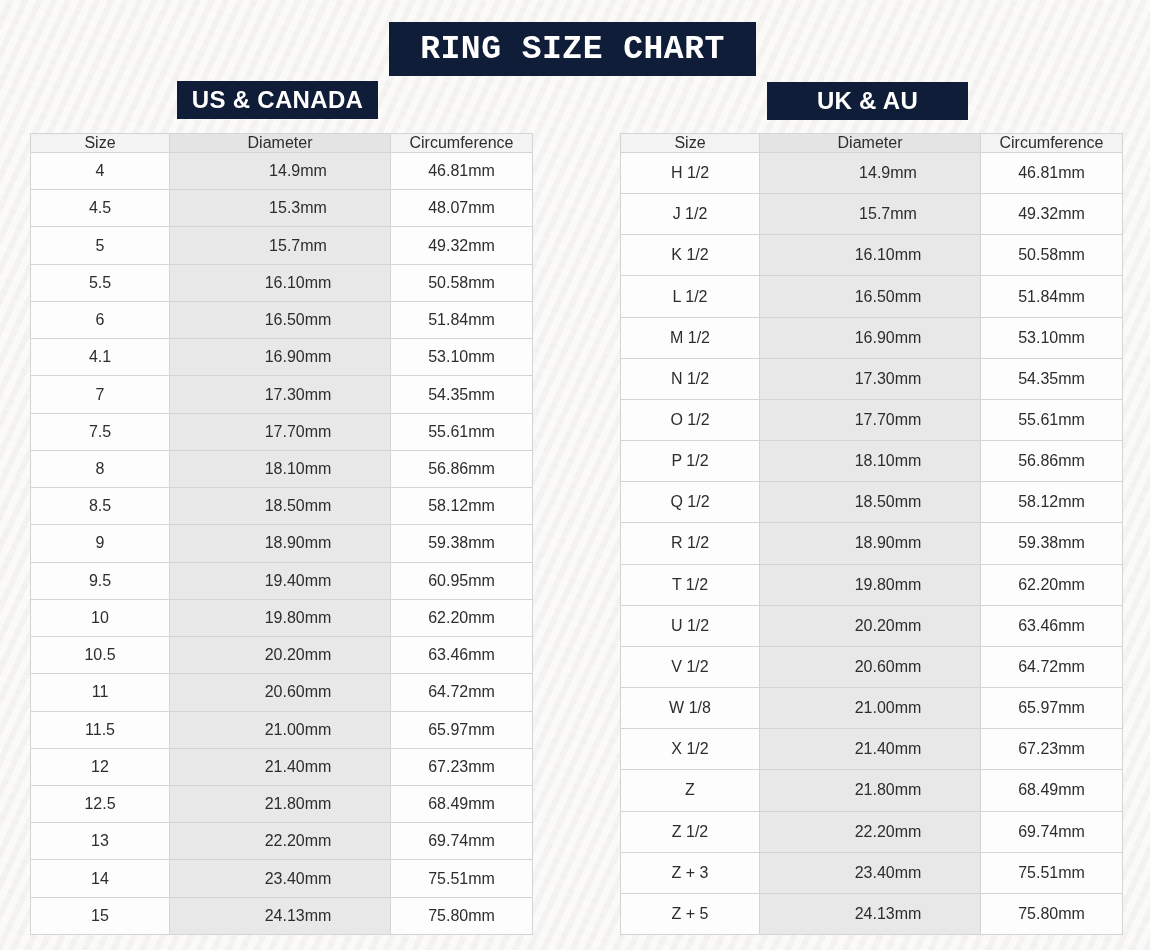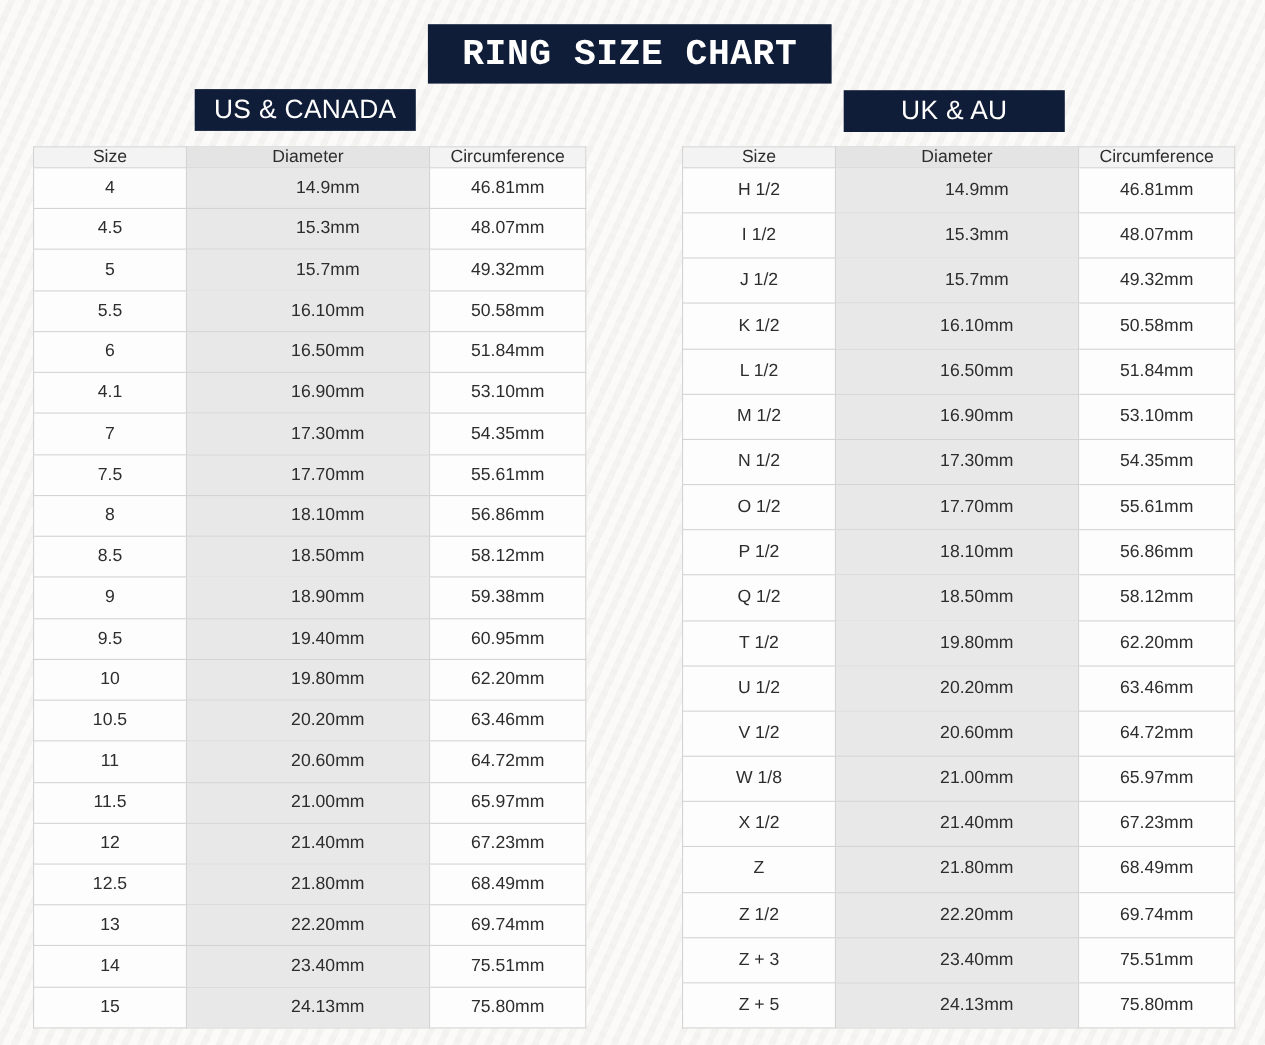--- a/index.html
+++ b/index.html
@@ -26,21 +26,21 @@
   .title-bar{
     position:absolute;left:389px;top:22px;width:367px;height:54px;
     background:var(--navy);color:var(--title-text);
     display:flex;align-items:center;justify-content:center;
     font-size:33px;font-weight:600;letter-spacing:0.5px;white-space:nowrap;font-family:Liberation Mono, monospace;
   }
   .region-bar{
     position:absolute;width:201px;height:38px;
     background:var(--navy);color:var(--title-text);
     display:flex;align-items:center;justify-content:center;
-    font-size:24px;font-weight:400;letter-spacing:0.3px;white-space:nowrap;
+    font-size:24px;font-weight:700;letter-spacing:0.3px;white-space:nowrap;
   }
   .region-left{left:177px;top:81px;}
   .region-right{left:767px;top:82px;}
   .table-wrap{position:absolute;top:133px;width:499px;}
   .table-left{left:30px;}
   .table-right{left:620px;}
   table.ring-table{
     width:499px;height:802px;border-collapse:collapse;table-layout:fixed;
     background:var(--row-bg);
   }
@@ -194,25 +194,20 @@
         <th class="col-circ">Circumference</th>
       </tr>
     </thead>
     <tbody>
         <tr>
           <td class="col-size">H 1/2</td>
           <td class="col-diameter">14.9mm</td>
           <td class="col-circ">46.81mm</td>
         </tr>
         <tr>
-          <td class="col-size">I 1/2</td>
-          <td class="col-diameter">15.3mm</td>
-          <td class="col-circ">48.07mm</td>
-        </tr>
-        <tr>
           <td class="col-size">J 1/2</td>
           <td class="col-diameter">15.7mm</td>
           <td class="col-circ">49.32mm</td>
         </tr>
         <tr>
           <td class="col-size">K 1/2</td>
           <td class="col-diameter">16.10mm</td>
           <td class="col-circ">50.58mm</td>
         </tr>
         <tr>
@@ -239,20 +234,25 @@
           <td class="col-size">P 1/2</td>
           <td class="col-diameter">18.10mm</td>
           <td class="col-circ">56.86mm</td>
         </tr>
         <tr>
           <td class="col-size">Q 1/2</td>
           <td class="col-diameter">18.50mm</td>
           <td class="col-circ">58.12mm</td>
         </tr>
         <tr>
+          <td class="col-size">R 1/2</td>
+          <td class="col-diameter">18.90mm</td>
+          <td class="col-circ">59.38mm</td>
+        </tr>
+        <tr>
           <td class="col-size">T 1/2</td>
           <td class="col-diameter">19.80mm</td>
           <td class="col-circ">62.20mm</td>
         </tr>
         <tr>
           <td class="col-size">U 1/2</td>
           <td class="col-diameter">20.20mm</td>
           <td class="col-circ">63.46mm</td>
         </tr>
         <tr>

